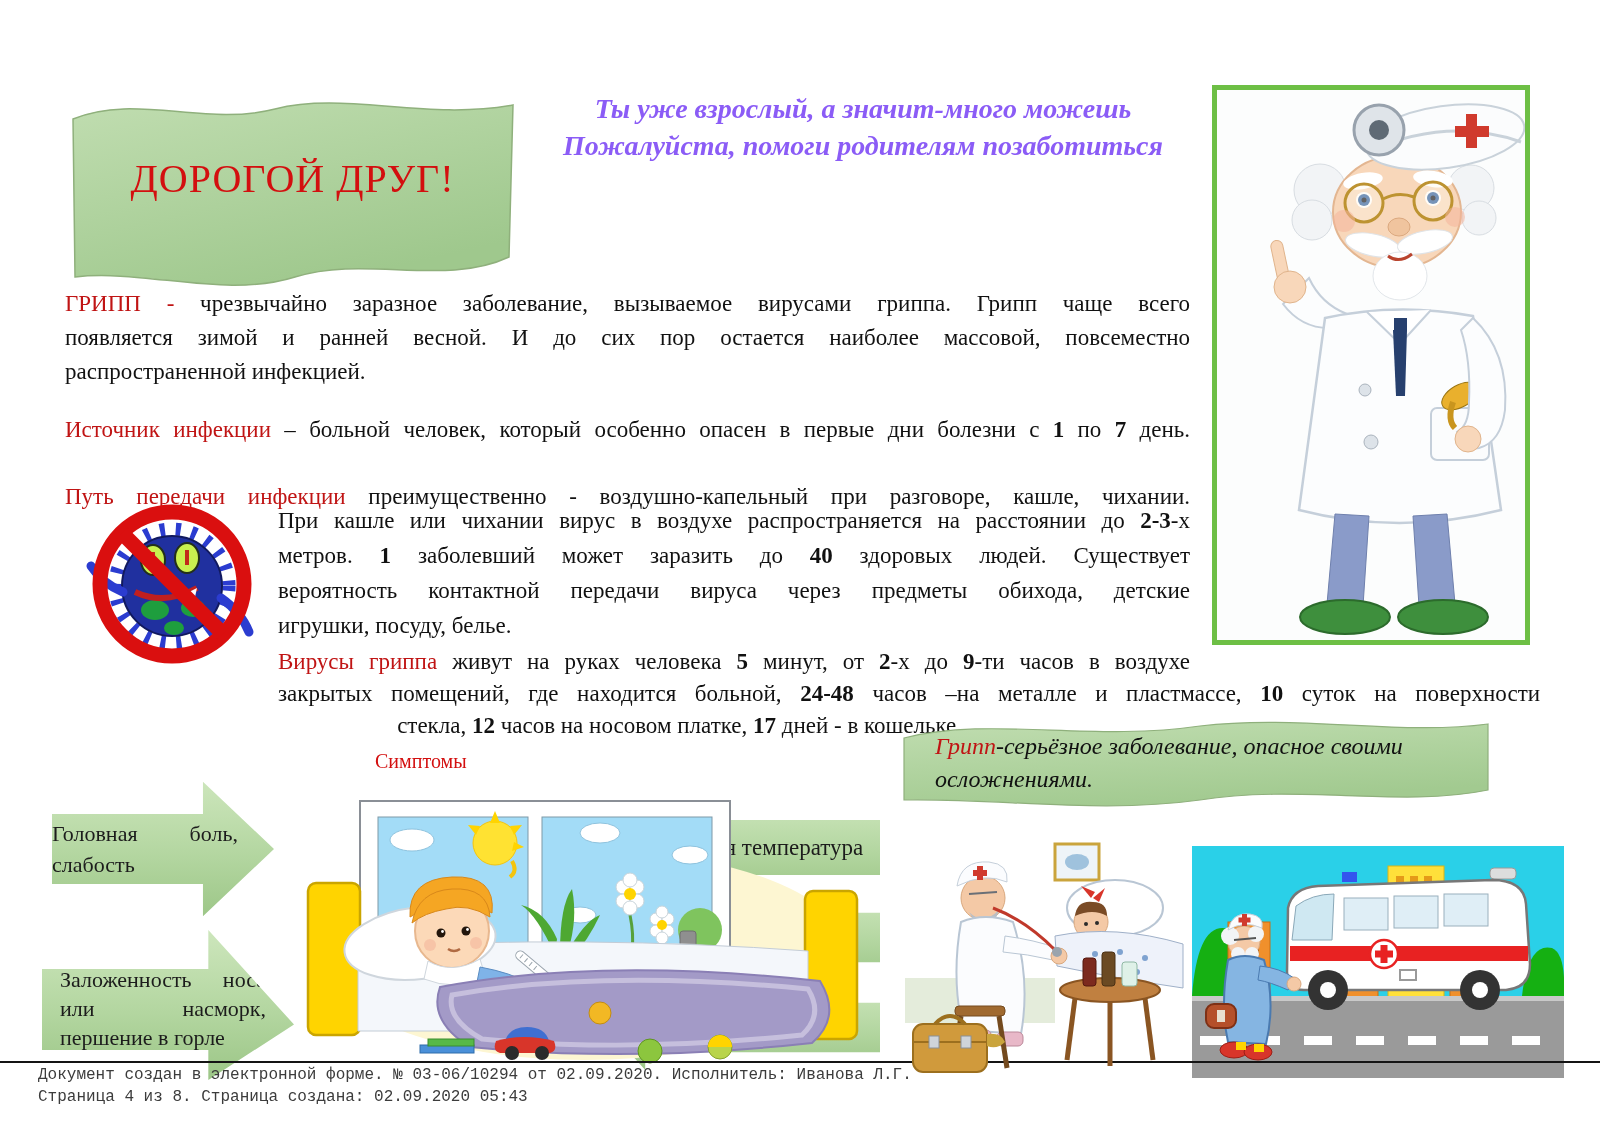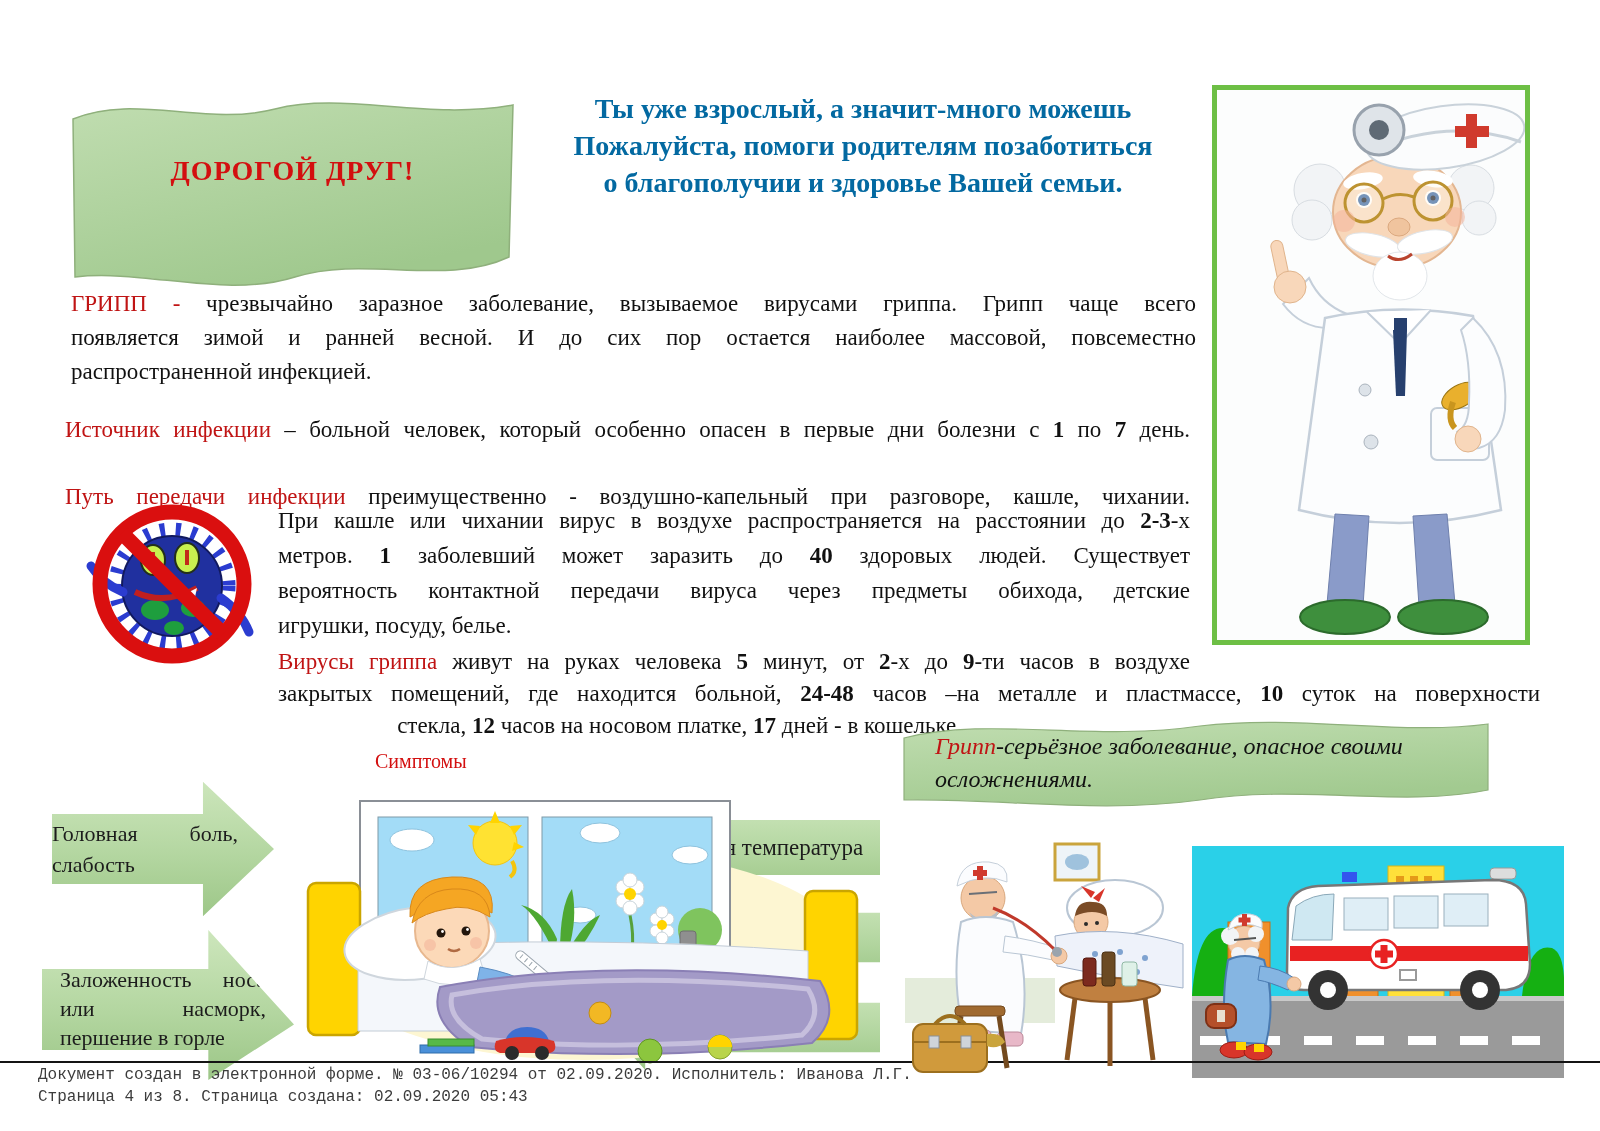--- a/index.html
+++ b/index.html
@@ -7,32 +7,32 @@
         font-family:"Liberation Serif","DejaVu Serif",serif;color:#1a1a1a;}
   .abs{position:absolute;}
   .red{color:#c01414;}
   .bold{font-weight:bold;}
   .jline{text-align:justify;text-align-last:justify;}
   .nowrap{white-space:nowrap;text-align:right;}
 
   
   .banner-left{left:65px;top:85px;width:455px;height:205px;}
   .banner-left-text{left:65px;top:155px;width:455px;text-align:center;
-      font-size:28px;letter-spacing:1px;color:#d30f0f;font-weight:700;}
-
-  
-  .intro{left:518px;top:90px;width:690px;text-align:center;color:#0369a1;
-      font-size:28px;line-height:37px;font-weight:bold;}
+      font-size:40px;letter-spacing:1px;color:#d30f0f;font-weight:400;}
+
+  
+  .intro{left:518px;top:90px;width:690px;text-align:center;color:#8b5cf6;
+      font-size:28px;line-height:37px;font-weight:bold;font-style:italic;}
 
   
   .doctor-box{left:1212px;top:85px;width:308px;height:550px;border:5px solid #6dbf45;background:#fcfdfd;}
 
   
   .para{font-size:23px;line-height:34px;color:#111;}
-  .p1{left:65px;top:287px;width:1125px;margin-left:6px;}
+  .p1{left:65px;top:287px;width:1125px;}
   .p2{left:65px;top:413px;width:1125px;}
   .p3a{left:65px;top:480px;width:1125px;}
   .p3b{left:278px;top:503px;width:912px;line-height:35px;}
   .p4l1{left:278px;top:645px;width:912px;}
   .p4l2{left:278px;top:677px;width:1262px;}
   .p4l3{left:62px;top:709px;width:900px;}
 
   .virus-wrap{left:75px;top:500px;width:195px;height:170px;}
 
   
@@ -81,21 +81,20 @@
         </linearGradient>
       </defs>
       <path d="M8,34 C70,8 140,42 210,24 C280,6 360,36 448,20 L444,172 C380,202 300,170 230,192 C160,214 80,184 10,192 Z" fill="url(#bg1)" stroke="#8fb07c" stroke-width="1.5"></path>
     </svg>
   </div>
   <div class="abs banner-left-text">ДОРОГОЙ ДРУГ!</div>
 
   <div class="abs intro">
     <div>Ты уже взрослый, а значит-много можешь</div>
     <div>Пожалуйста, помоги родителям позаботиться</div>
-    <div>о благополучии и здоровье Вашей семьи.</div>
   </div>
 
   <div class="abs doctor-box">
     <svg width="308" height="550" viewBox="0 0 308 550">
 
       <path d="M112,238 Q84,238 66,214 L92,188 Q104,214 130,224 Z" fill="#fcfdfe" stroke="#c5cfda" stroke-width="2"></path>
       <rect x="58" y="150" width="12" height="52" rx="6" fill="#f8d7ba" stroke="#e0b48c" transform="rotate(-12 64 176)"></rect>
       <circle cx="73" cy="197" r="16" fill="#f8d7ba" stroke="#e0b48c"></circle>
 
       <circle cx="103" cy="100" r="26" fill="#f2f4f6" stroke="#d8dde2"></circle>

